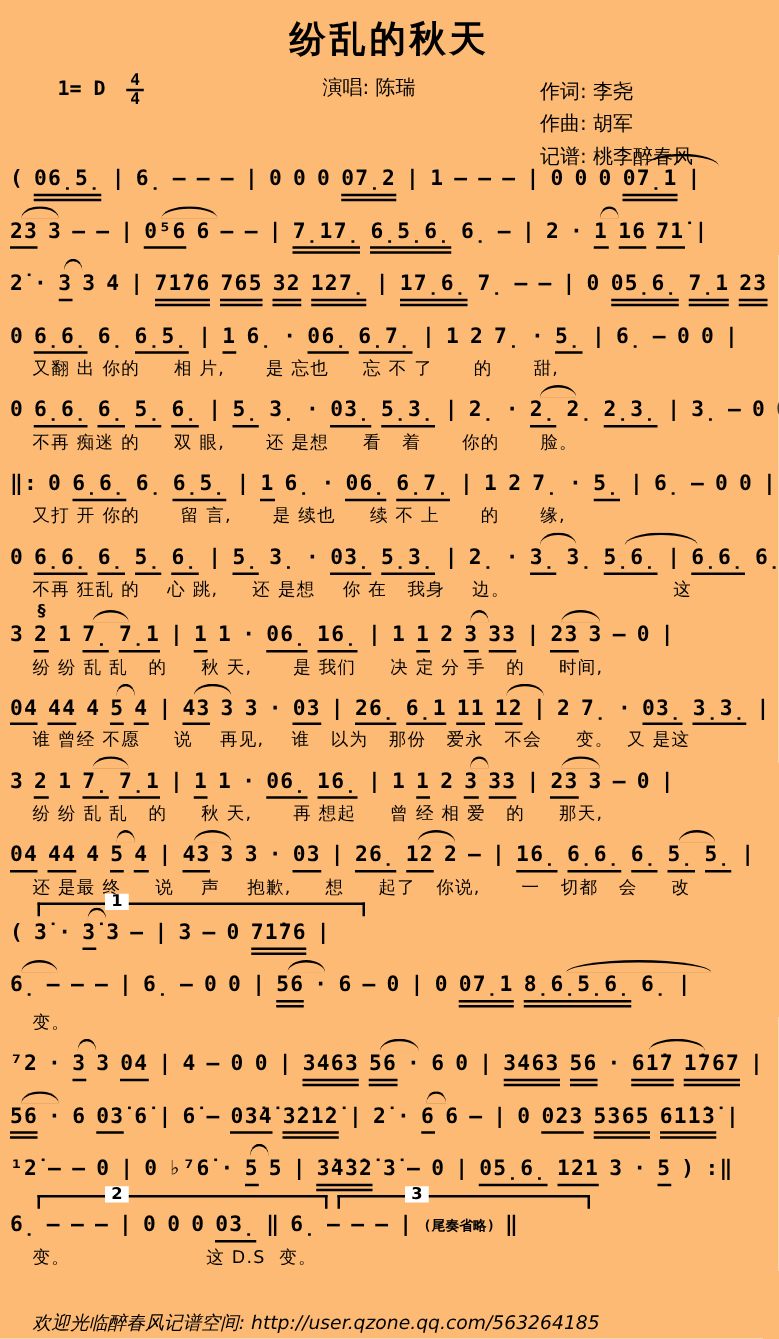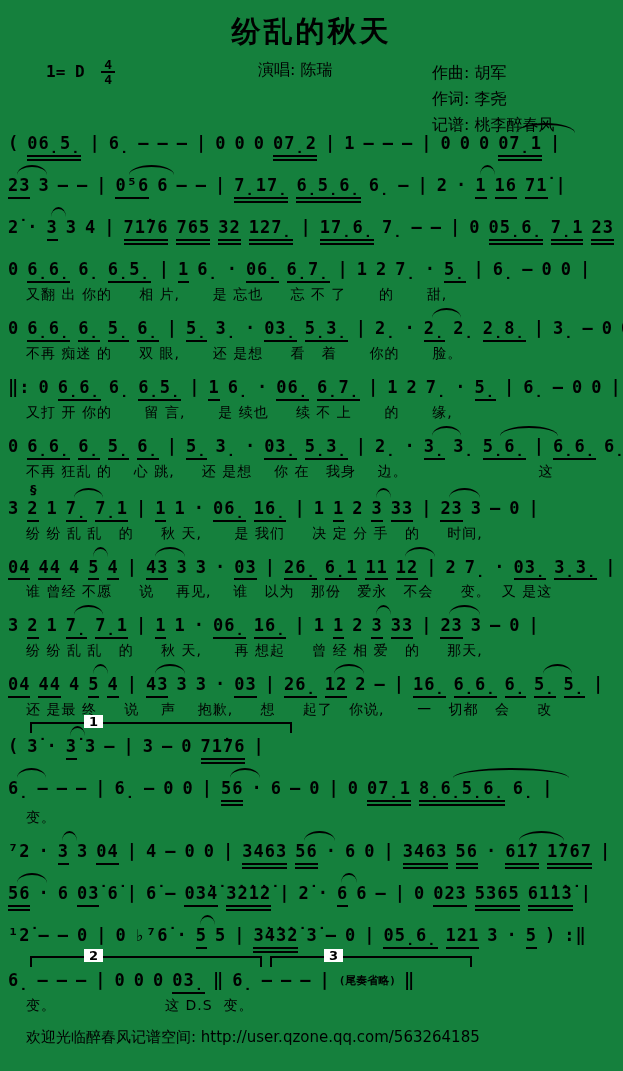--- a/index.html
+++ b/index.html
@@ -1,17 +1,17 @@
 <!DOCTYPE html>
 <html><head>
 <meta charset="utf-8">
 <style>
   html,body{margin:0;padding:0;background:#fff;color:#000;}
   body{width:623px;height:1071px;overflow:hidden;font-family:"DejaVu Sans",sans-serif;}
-  .page{position:relative;width:623px;height:1071px;background:#15803d;}
+  .page{position:relative;width:623px;height:1071px;background:#fdba74;}
   .title{text-align:center;font-size:29px;font-weight:bold;margin:0;padding-top:12px;letter-spacing:3px;font-family:"DejaVu Sans",sans-serif;}
   .meta{position:relative;height:78px;}
   .keysig{position:absolute;left:26px;top:6px;font-weight:bold;font-size:16px;font-family:"DejaVu Sans Mono","DejaVu Sans",monospace;margin-left:20px;}
   .frac{display:inline-block;vertical-align:middle;text-align:center;line-height:1;margin-left:7px;}
   .frac i{display:block;font-style:normal;font-weight:bold;font-size:13px;padding:0 3px;}
   .frac i:first-child{border-bottom:2px solid #000;}
   .singer{position:absolute;left:258px;top:8px;font-size:16px;}
   .credits{position:absolute;left:432px;top:8px;font-size:16px;line-height:1.62;}
   #score{padding:2px 4px 0 8px;}
   .system{position:relative;margin-bottom:13px;}
@@ -19,39 +19,39 @@
   .notes{display:flex;align-items:baseline;gap:8px;font-family:"DejaVu Sans Mono","DejaVu Sans",monospace;font-weight:bold;font-size:17px;white-space:nowrap;line-height:1.35;}
   .tok{position:relative;letter-spacing:1px;}
   .u1{border-bottom:2px solid #000;}
   .u2{border-bottom:6px double #000;}
   .arc::before{content:'';position:absolute;left:40%;top:-9px;width:135%;height:8px;border-top:2px solid #000;border-radius:50% 50% 0 0/100% 100% 0 0;}
   .small{font-size:11px;font-weight:bold;letter-spacing:0;align-self:center;}
   .segno{position:absolute;top:-15px;left:22px;font-size:13px;font-weight:bold;}
   .volta{position:absolute;top:-13px;height:9px;border-top:2px solid #000;border-left:2px solid #000;border-right:2px solid #000;}
   .volta i{position:absolute;top:-9px;left:52px;background:#fff;padding:0 5px;font-style:normal;font-weight:bold;font-size:13px;line-height:1;}
   .lyrics{margin-top:3px;padding-left:18px;font-size:14px;white-space:pre;letter-spacing:1px;}
-  .footer{position:absolute;left:26px;bottom:24px;font-size:15px;white-space:nowrap;}
+  .footer{position:absolute;left:26px;bottom:3px;font-size:15px;white-space:nowrap;font-style:italic;}
 </style>
 </head>
 <body>
 
 <div class="page">
   <h1 class="title">纷乱的秋天</h1>
   <div class="meta">
     <div class="keysig">
       <span>1= D</span>
       <span class="frac">
         <i>4</i>
         <i>4</i>
       </span>
     </div>
     <div class="singer">演唱: 陈瑞</div>
     <div class="credits">
+      <div>作词: 李尧</div>
       <div>作曲: 胡军</div>
-      <div>作词: 李尧</div>
       <div>记谱: 桃李醉春风</div>
     </div>
   </div>
   <div id="score">
       <div class="system">
         <div class="notes">
           <span class="tok">(</span>
           <span class="tok u2">06̣5̣</span>
           <span class="tok">|</span>
           <span class="tok">6̣</span>
@@ -164,21 +164,21 @@
           <span class="tok u1">5̣</span>
           <span class="tok">3̣</span>
           <span class="tok">·</span>
           <span class="tok u1">03̣</span>
           <span class="tok u1">5̣3̣</span>
           <span class="tok">|</span>
           <span class="tok">2̣</span>
           <span class="tok">·</span>
           <span class="tok arc u1">2̣</span>
           <span class="tok">2̣</span>
-          <span class="tok u1">2̣8̣</span>
+          <span class="tok u1">2̣3̣</span>
           <span class="tok">|</span>
           <span class="tok">3̣</span>
           <span class="tok">–</span>
           <span class="tok">0</span>
           <span class="tok">0</span>
         </div>
         <div class="lyrics">不再 痴迷 的     双 眼,      还 是想     看   着      你的      脸。</div>
       </div>
       <div class="system">
         <div class="notes">

